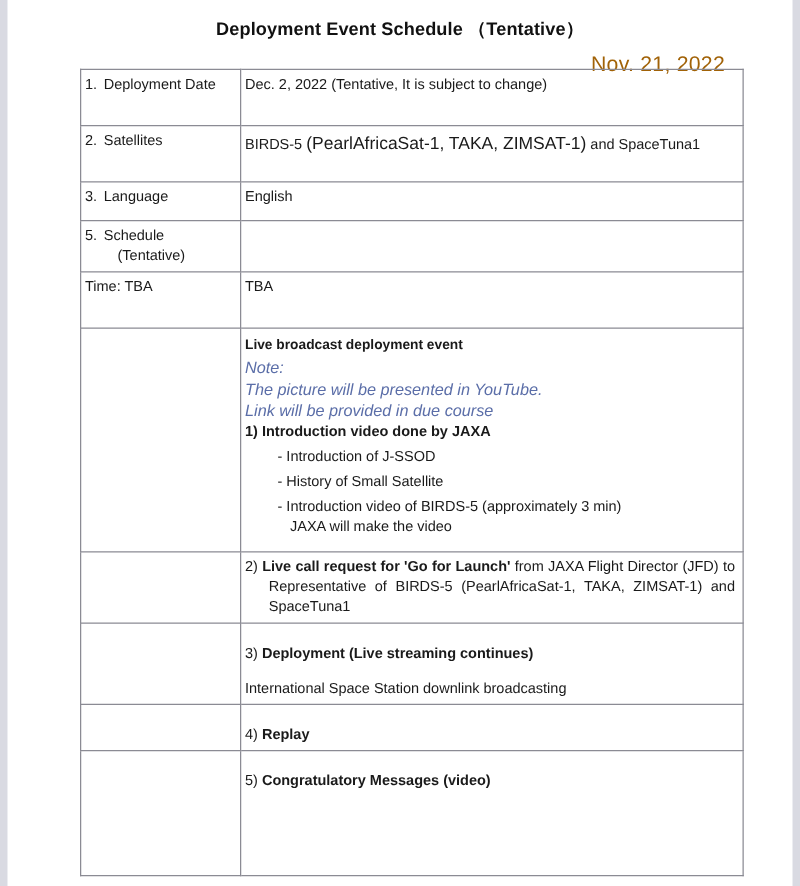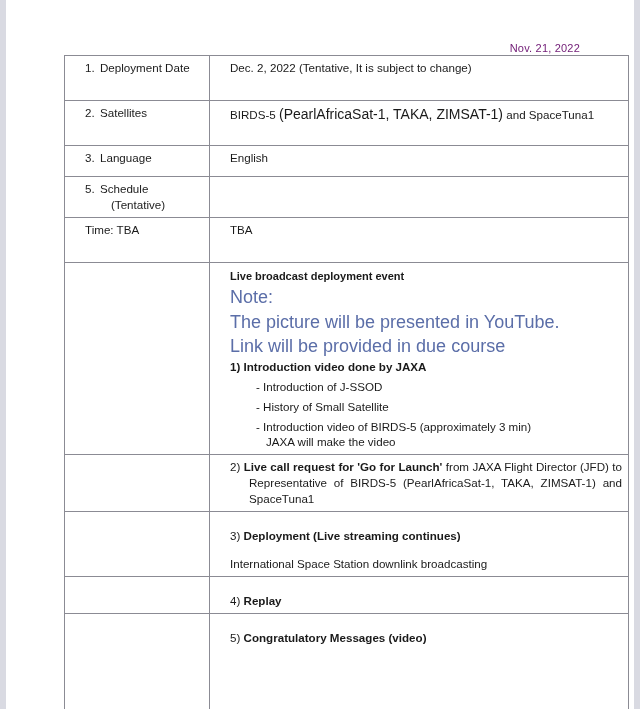--- a/index.html
+++ b/index.html
@@ -31,36 +31,36 @@
     text-align: center;
     font-size: 14.5px;
     font-weight: bold;
     letter-spacing: 0.1px;
     color: #111;
   }
   .doc-date {
     position: absolute;
     right: 54px;
     top: 42px;
-    font-size: 11px;
-    color: #701a75;
+    font-size: 17px;
+    color: #a16207;
     letter-spacing: 0.2px;
   }
   table.schedule {
     position: absolute;
     left: 58px;
     top: 55px;
     width: 512px;
     border-collapse: collapse;
     table-layout: fixed;
   }
   table.schedule td {
     border: 1px solid #8b8b94;
     vertical-align: top;
-    padding: 4px 6px 4px 20px;
+    padding: 4px 6px 4px 3px;
     font-size: 11.6px;
     line-height: 1.38;
     color: #1a1a1a;
   }
   td.col-label { width: 118px; }
   td.col-body  { width: 392px; }
 
   .num {
     display: inline-block;
     width: 15px;
@@ -76,22 +76,23 @@
   .small-paren { font-size: 14px; }
 
   .bigtitle {
     font-size: 11px;
     font-weight: bold;
     display: block;
     margin: 2px 0 1px 0;
   }
   .note {
     color: #5b6ea8;
-    display: block;
-    font-size: 18px;
+    font-style: italic;
+    display: block;
+    font-size: 13px;
     line-height: 1.36;
   }
   .item {
     display: block;
     margin-top: 12px;
   }
   .item-1-head {
     font-weight: bold;
     display: block;
   }
@@ -118,20 +119,21 @@
   .row-3      { height: 22px; }
   .row-4      { height: 22px; }
   .row-5      { height: 91px; }
   .row-6      { height: 22px; }
 </style>
 </head>
 <body>
 
 <div class="page">
 
+  <div class="doc-title">Deployment Event Schedule （Tentative）</div>
   <div class="doc-date">Nov. 21, 2022</div>
 
   <table class="schedule">
     <tbody>
 
       <tr>
         <td class="col-label row-2">
           <span class="num">1.</span><span>Deployment Date</span>
         </td>
         <td class="col-body row-2">Dec. 2, 2022 (Tentative, It is subject to change)</td>

